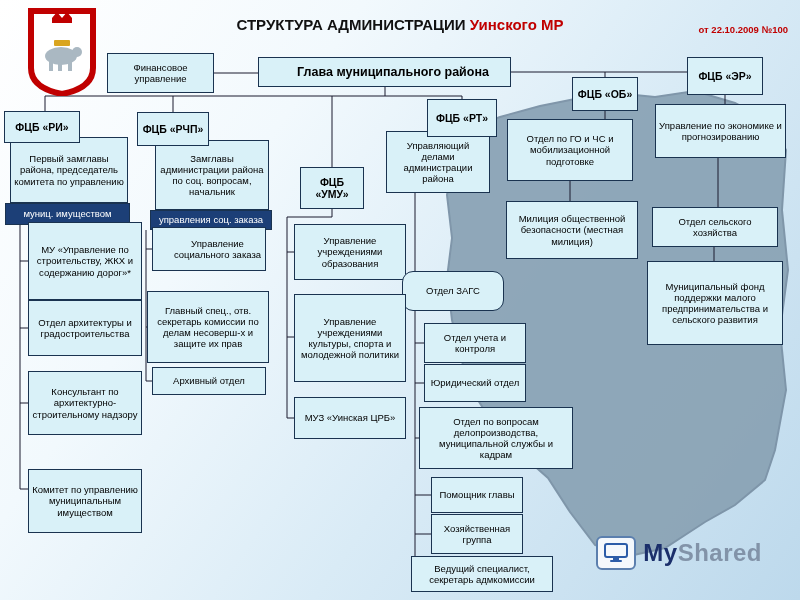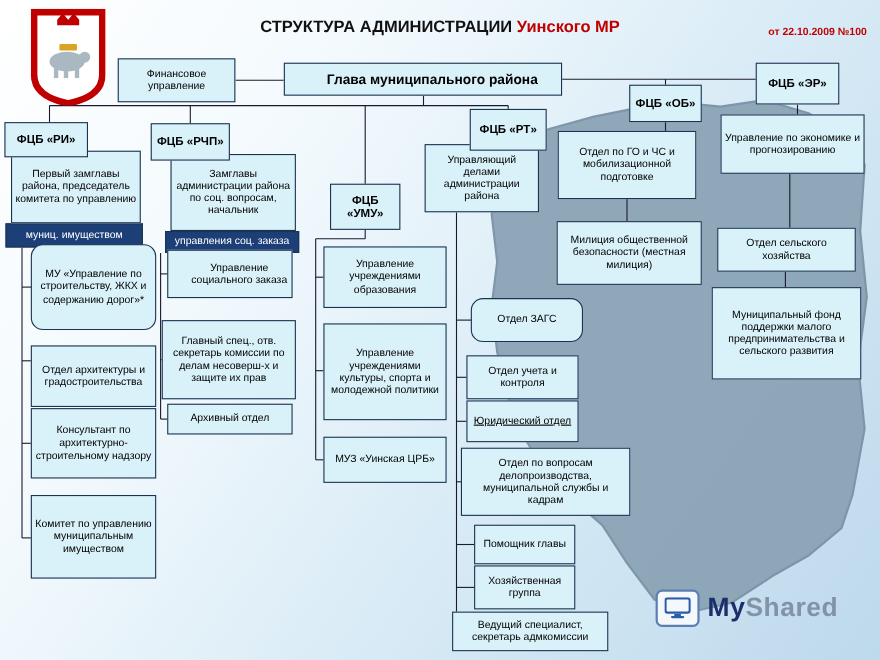--- a/index.html
+++ b/index.html
@@ -130,37 +130,37 @@
 
   <div class="node bold" style="left:4px;top:111px;width:76px;height:32px;">ФЦБ «РИ»</div>
   <div class="node bold" style="left:137px;top:112px;width:72px;height:34px;">ФЦБ «РЧП»</div>
   <div class="node bold" style="left:427px;top:99px;width:70px;height:38px;">ФЦБ «РТ»</div>
   <div class="node bold" style="left:300px;top:167px;width:64px;height:42px;">ФЦБ «УМУ»</div>
 
   <div class="node" style="left:506px;top:201px;width:132px;height:58px;">Милиция общественной безопасности (местная милиция)</div>
   <div class="node" style="left:652px;top:207px;width:126px;height:40px;">Отдел сельского хозяйства</div>
   <div class="node" style="left:647px;top:261px;width:136px;height:84px;">Муниципальный фонд поддержки малого предпринимательства и сельского развития</div>
 
-  <div class="node" style="left:28px;top:222px;width:114px;height:78px;border-radius:11px;">МУ «Управление по строительству, ЖКХ и содержанию дорог»*</div>
+  <div class="node" style="left:28px;top:222px;width:114px;height:78px;">МУ «Управление по строительству, ЖКХ и содержанию дорог»*</div>
   <div class="node" style="left:152px;top:227px;width:114px;height:44px;padding-left:20px;">Управление социального заказа</div>
   <div class="node" style="left:294px;top:224px;width:112px;height:56px;">Управление учреждениями образования</div>
-  <div class="node" style="left:428px;top:271px;width:102px;height:40px;border-radius:11px;">Отдел ЗАГС</div>
+  <div class="node" style="left:402px;top:271px;width:102px;height:40px;border-radius:11px;">Отдел ЗАГС</div>
 
-  <div class="node" style="left:28px;top:300px;width:114px;height:56px;margin-top:14px;">Отдел архитектуры и градостроительства</div>
+  <div class="node" style="left:28px;top:300px;width:114px;height:56px;">Отдел архитектуры и градостроительства</div>
   <div class="node" style="left:147px;top:291px;width:122px;height:72px;">Главный спец., отв. секретарь комиссии по делам несоверш-х и защите их прав</div>
   <div class="node" style="left:294px;top:294px;width:112px;height:88px;">Управление учреждениями культуры, спорта и молодежной политики</div>
   <div class="node" style="left:424px;top:323px;width:102px;height:40px;">Отдел учета и контроля</div>
-  <div class="node" style="left:424px;top:364px;width:102px;height:38px;text-decoration:underline;">Юридический отдел</div>
+  <div class="node" style="left:424px;top:364px;width:102px;height:38px;">Юридический отдел</div>
 
   <div class="node" style="left:28px;top:371px;width:114px;height:64px;">Консультант по архитектурно-строительному надзору</div>
   <div class="node" style="left:152px;top:367px;width:114px;height:28px;">Архивный отдел</div>
   <div class="node" style="left:294px;top:397px;width:112px;height:42px;">МУЗ «Уинская ЦРБ»</div>
   <div class="node" style="left:419px;top:407px;width:154px;height:62px;">Отдел по вопросам делопроизводства, муниципальной службы и кадрам</div>
 
-  <div class="node" style="left:28px;top:450px;width:114px;height:76px;">Комитет по управлению муниципальным имуществом</div>
+  <div class="node" style="left:28px;top:469px;width:114px;height:64px;">Комитет по управлению муниципальным имуществом</div>
   <div class="node" style="left:431px;top:477px;width:92px;height:36px;">Помощник главы</div>
   <div class="node" style="left:431px;top:514px;width:92px;height:40px;">Хозяйственная группа</div>
   <div class="node" style="left:411px;top:556px;width:142px;height:36px;">Ведущий специалист, секретарь адмкомиссии</div>
 
   <div class="myshared">
     <div class="logo-icon">
       <svg width="24" height="20" viewBox="0 0 24 20">
         <rect x="1" y="1" width="22" height="13" rx="2" fill="none" stroke="#2b5ca8" stroke-width="2"></rect>
         <rect x="9" y="15" width="6" height="2" fill="#2b5ca8"></rect>
         <rect x="6" y="17" width="12" height="2" rx="1" fill="#2b5ca8"></rect>

